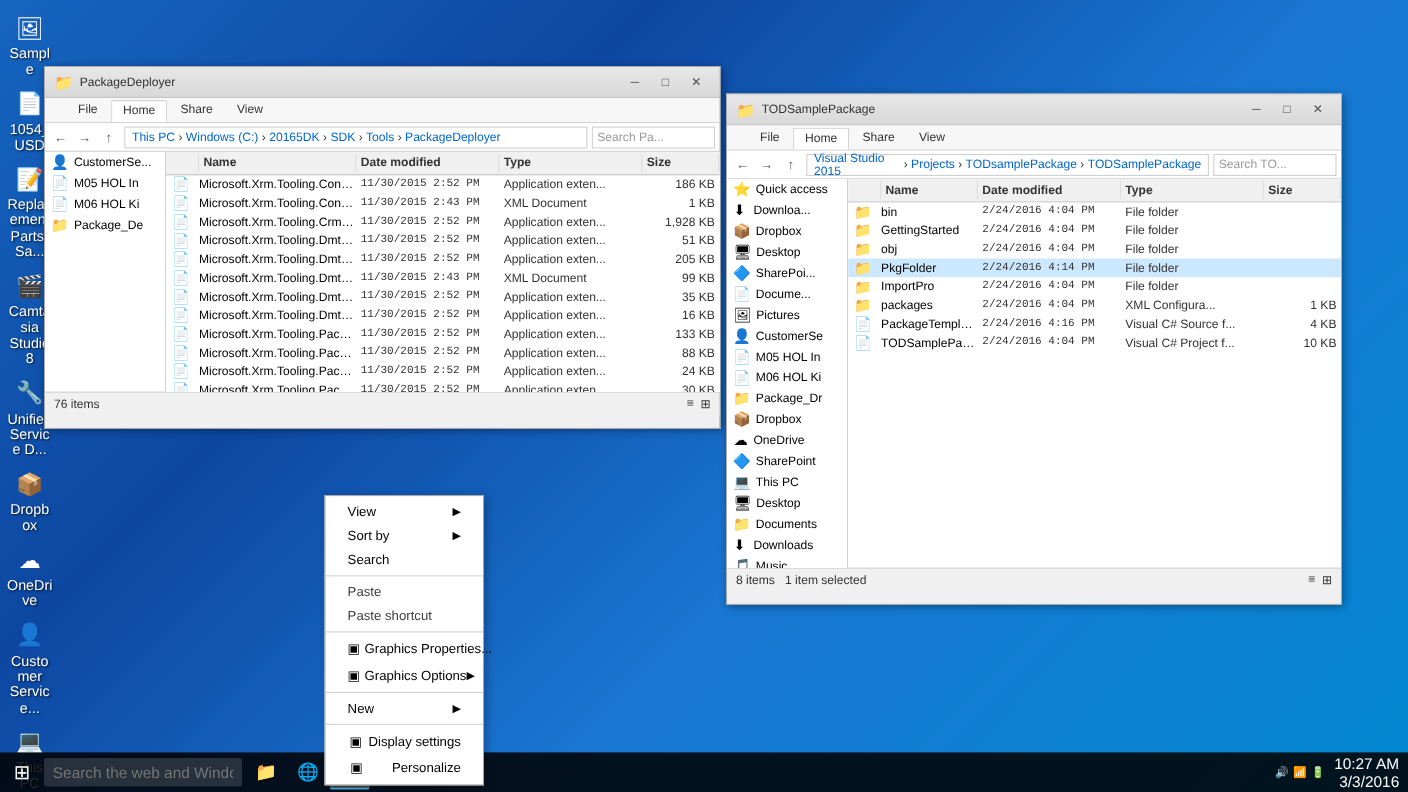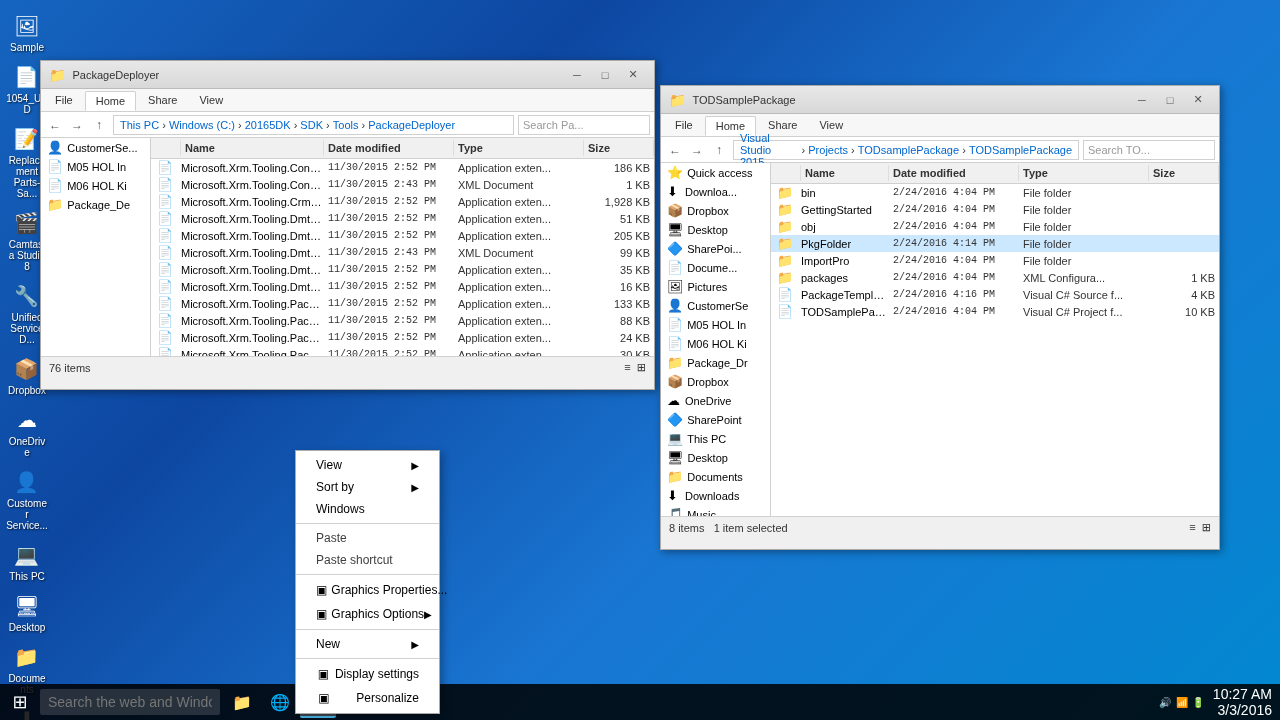--- a/index.html
+++ b/index.html
@@ -47,21 +47,21 @@
     .desktop-icon .icon-img {
       width: 28px;
       height: 28px;
       margin-bottom: 2px;
       display: flex;
       align-items: center;
       justify-content: center;
       font-size: 20px;
     }
     .desktop-icon .icon-label {
-      font-size: 10px;
+      font-size: 13px;
       color: white;
       text-shadow: 1px 1px 2px rgba(0,0,0,0.8);
       line-height: 1.1;
       word-break: break-word;
     }
 
     
     .taskbar {
       position: absolute;
       bottom: 0;
@@ -181,21 +181,21 @@
       color: #555;
     }
 
     
     .window-ribbon {
       background: #f7f7f7;
       border-bottom: 1px solid #d0d0d0;
     }
     .ribbon-tabs {
       display: flex;
-      padding: 2px 4px 0;
+      padding: 2px 20px 0;
       gap: 2px;
     }
     .ribbon-tab {
       padding: 3px 10px;
       font-size: 11px;
       cursor: pointer;
       border-radius: 2px 2px 0 0;
       color: #333;
     }
     .ribbon-tab.active {
@@ -239,21 +239,21 @@
       font-size: 11px;
       display: flex;
       align-items: center;
       color: #333;
     }
     .address-path span {
       color: #0066cc;
       cursor: pointer;
     }
     .search-box {
-      width: 132px;
+      width: 112px;
       height: 20px;
       border: 1px solid #d0d0d0;
       padding: 0 4px;
       font-size: 11px;
       color: #999;
       display: flex;
       align-items: center;
     }
 
     
@@ -783,21 +783,21 @@
   <div class="context-menu" id="context-menu">
       <div class="ctx-item">
         <span>View</span>
         <span class="ctx-arrow">▶</span>
       </div>
       <div class="ctx-item">
         <span>Sort by</span>
         <span class="ctx-arrow">▶</span>
       </div>
       <div class="ctx-item">
-        <span>Windows</span>
+        <span>Search</span>
       </div>
       <div class="ctx-separator"></div>
       <div class="ctx-item disabled">
         <span>Paste</span>
       </div>
       <div class="ctx-item disabled">
         <span>Paste shortcut</span>
       </div>
       <div class="ctx-separator"></div>
       <div class="ctx-item">

